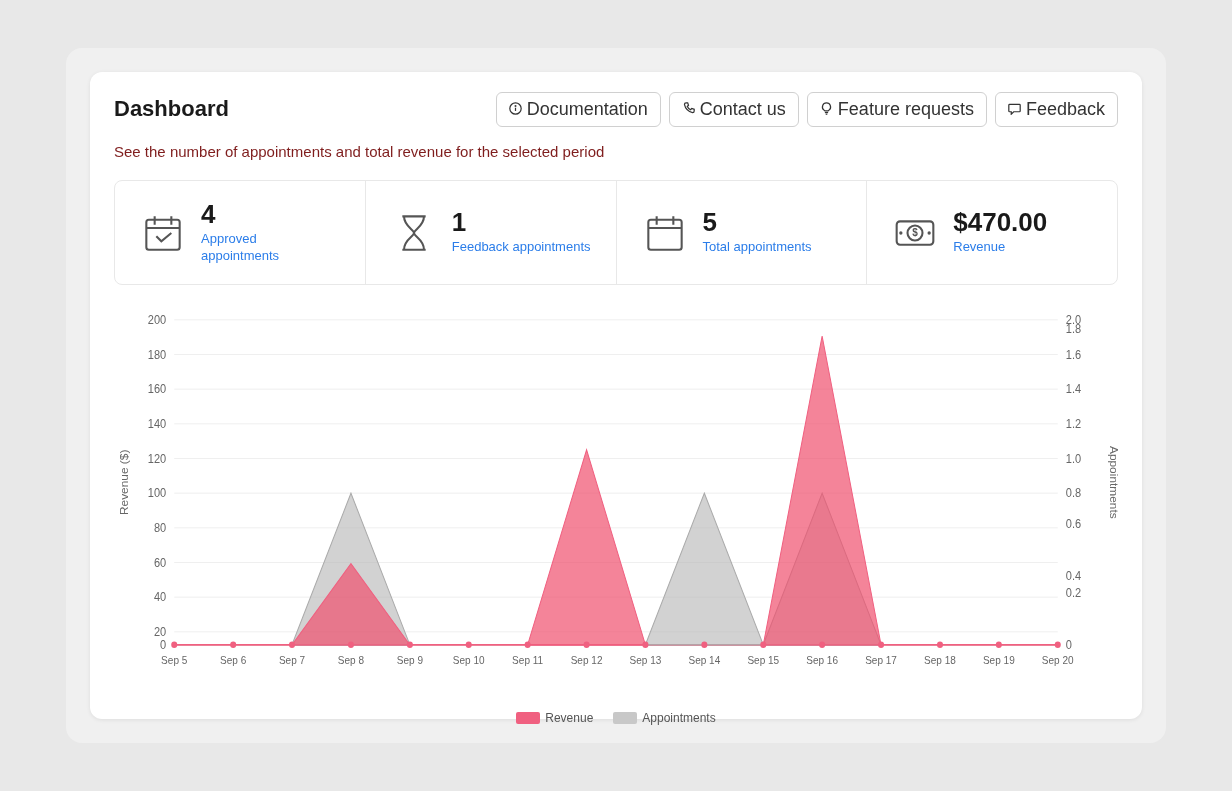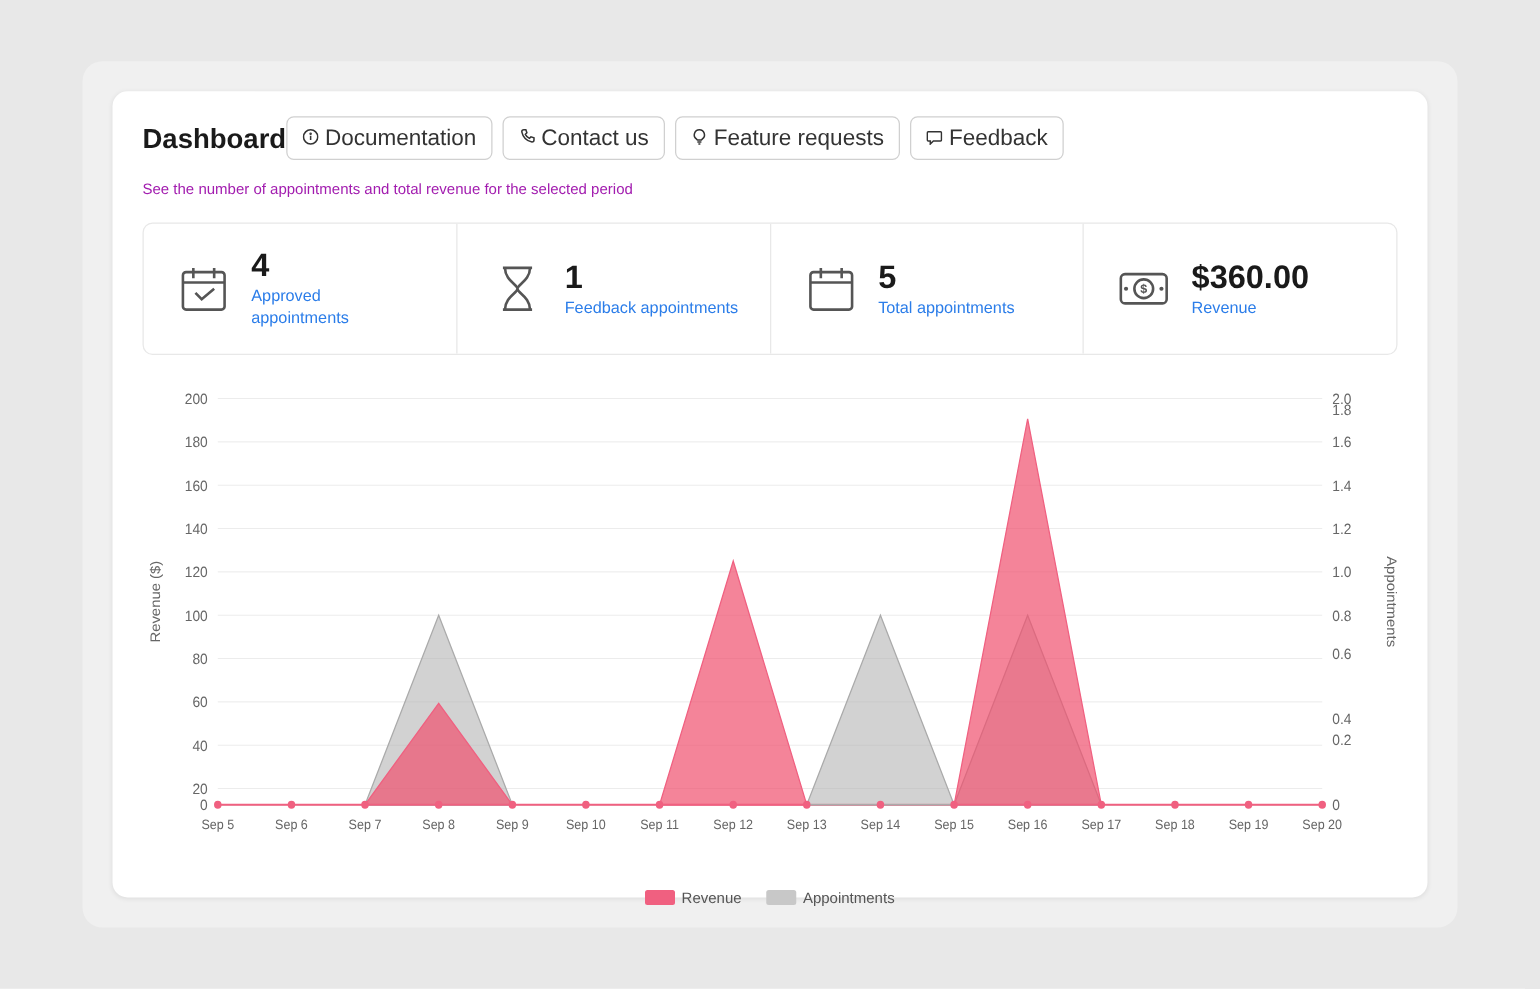--- a/index.html
+++ b/index.html
@@ -21,20 +21,21 @@
     }
     .dashboard-card {
       background: #fff;
       border-radius: 12px;
       padding: 20px 24px;
       box-shadow: 0 1px 4px rgba(0,0,0,0.08);
     }
     .header-row {
       display: flex;
       align-items: center;
+      justify-content: space-between;
       margin-bottom: 16px;
     }
     .dashboard-title {
       font-size: 22px;
       font-weight: 700;
       color: #1a1a1a;
     }
     .header-buttons {
       display: flex;
       gap: 8px;
@@ -65,22 +66,22 @@
       padding: 6px 12px;
       border: 1px solid #d0d0d0;
       border-radius: 6px;
       background: #fff;
       font-size: 13px;
       color: #333;
       cursor: pointer;
       white-space: nowrap;
     }
     .subheader-desc {
-      font-size: 12px;
-      color: #a21caf;
+      font-size: 15px;
+      color: #7f1d1d;
     }
     .stats-row {
       display: flex;
       gap: 0;
       margin-bottom: 24px;
       border: 1px solid #e8e8e8;
       border-radius: 8px;
       overflow: hidden;
     }
     .stat-item {
@@ -249,21 +250,21 @@
         <div class="stat-icon">
           <svg viewBox="0 0 48 48" fill="none" stroke="#555" stroke-width="2.5">
             <rect x="2" y="10" width="44" height="28" rx="4"></rect>
             <circle cx="24" cy="24" r="9"></circle>
             <text x="24" y="28" text-anchor="middle" font-size="12" fill="#555" stroke="none" font-weight="bold">$</text>
             <circle cx="7" cy="24" r="2" fill="#555" stroke="none"></circle>
             <circle cx="41" cy="24" r="2" fill="#555" stroke="none"></circle>
           </svg>
         </div>
         <div class="stat-text">
-          <div class="stat-number">$360.00</div>
+          <div class="stat-number">$470.00</div>
           <div class="stat-label">Revenue</div>
         </div>
       </div>
     </div>
 
     <div class="chart-container">
       <svg class="chart-svg" viewBox="0 0 1000 360" preserveAspectRatio="none">
 
         <line x1="60" y1="10" x2="940" y2="10" stroke="#e0e0e0" stroke-width="0.5"></line>
         <line x1="60" y1="42" x2="940" y2="42" stroke="#e0e0e0" stroke-width="0.5"></line>

